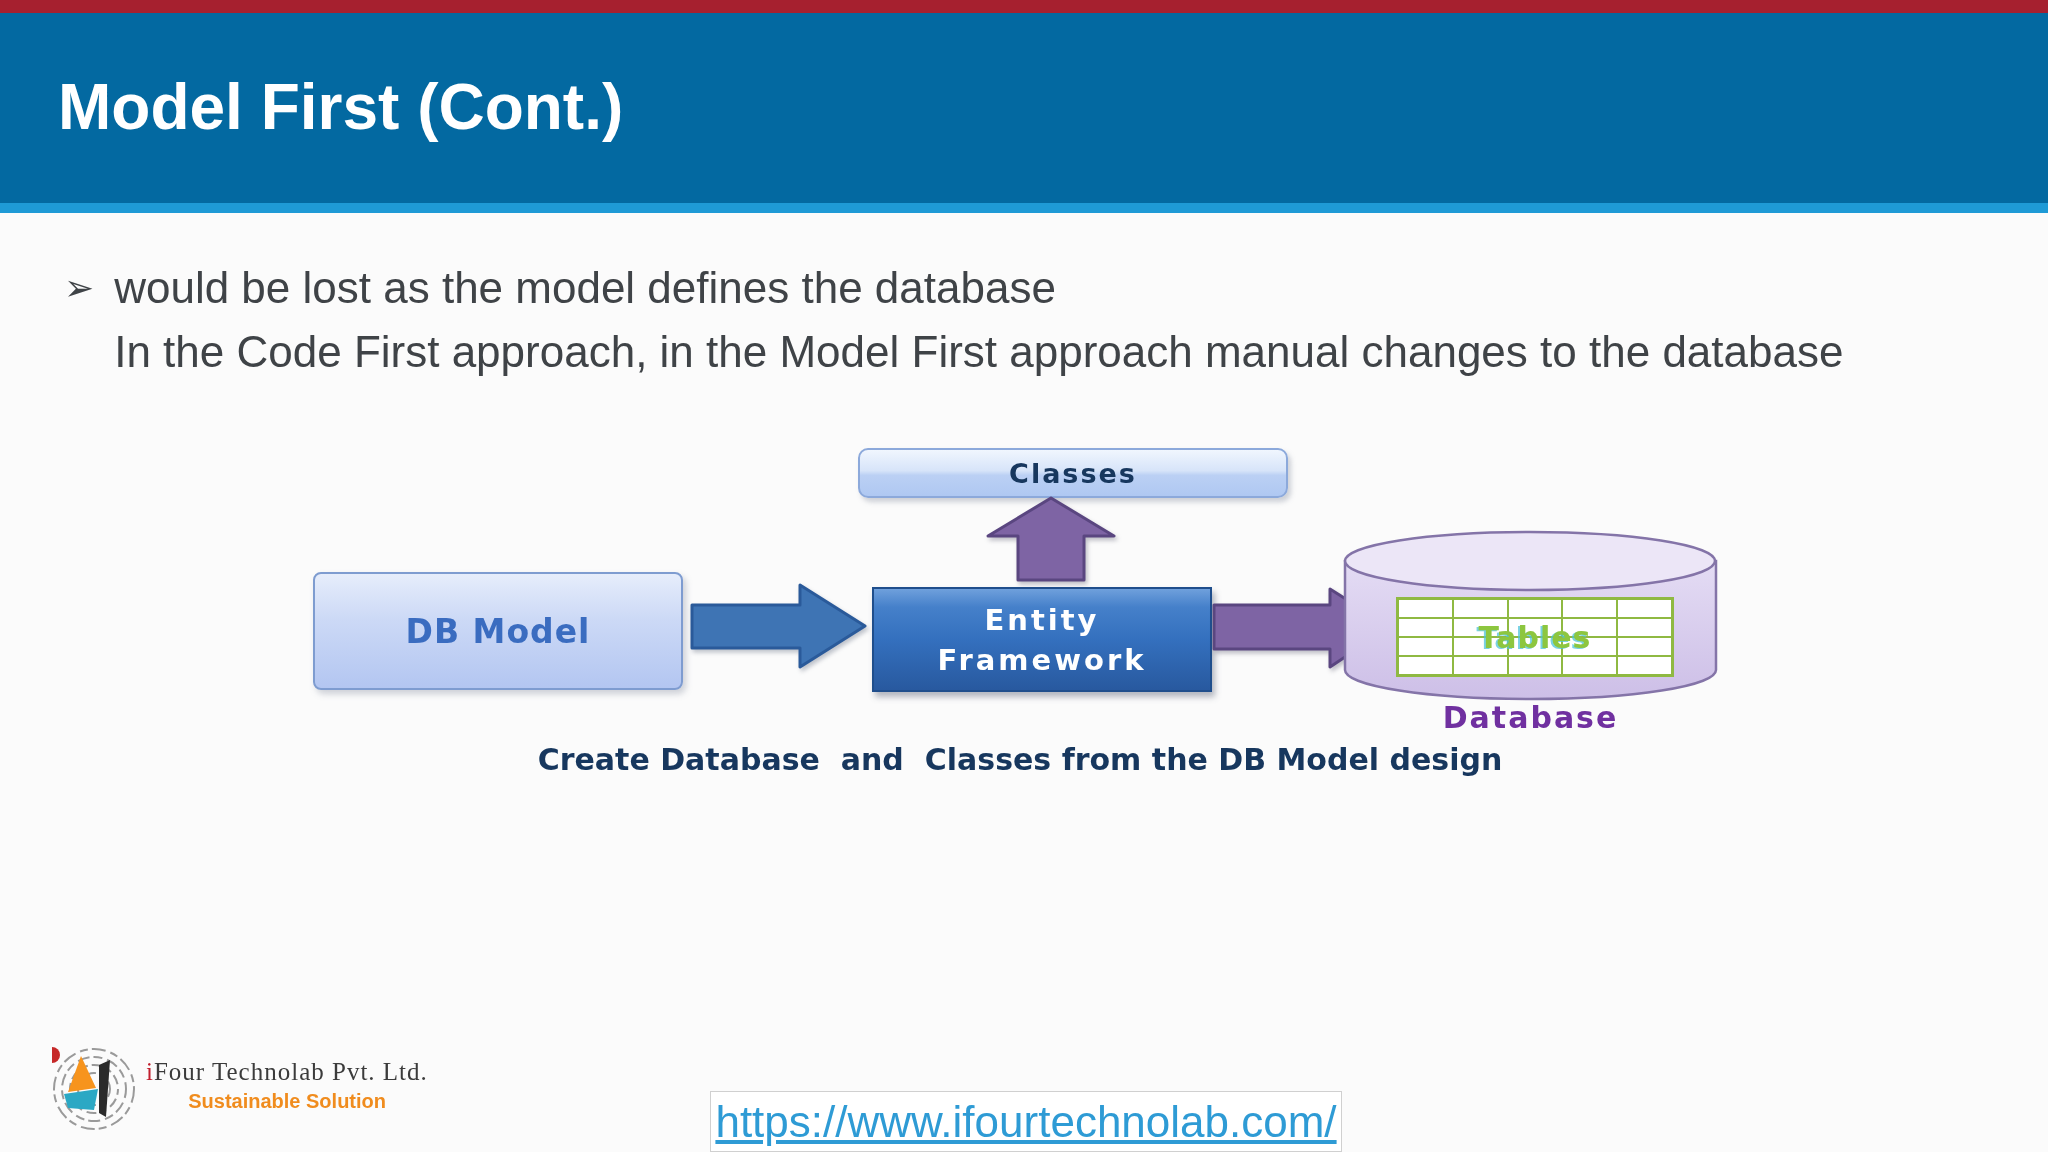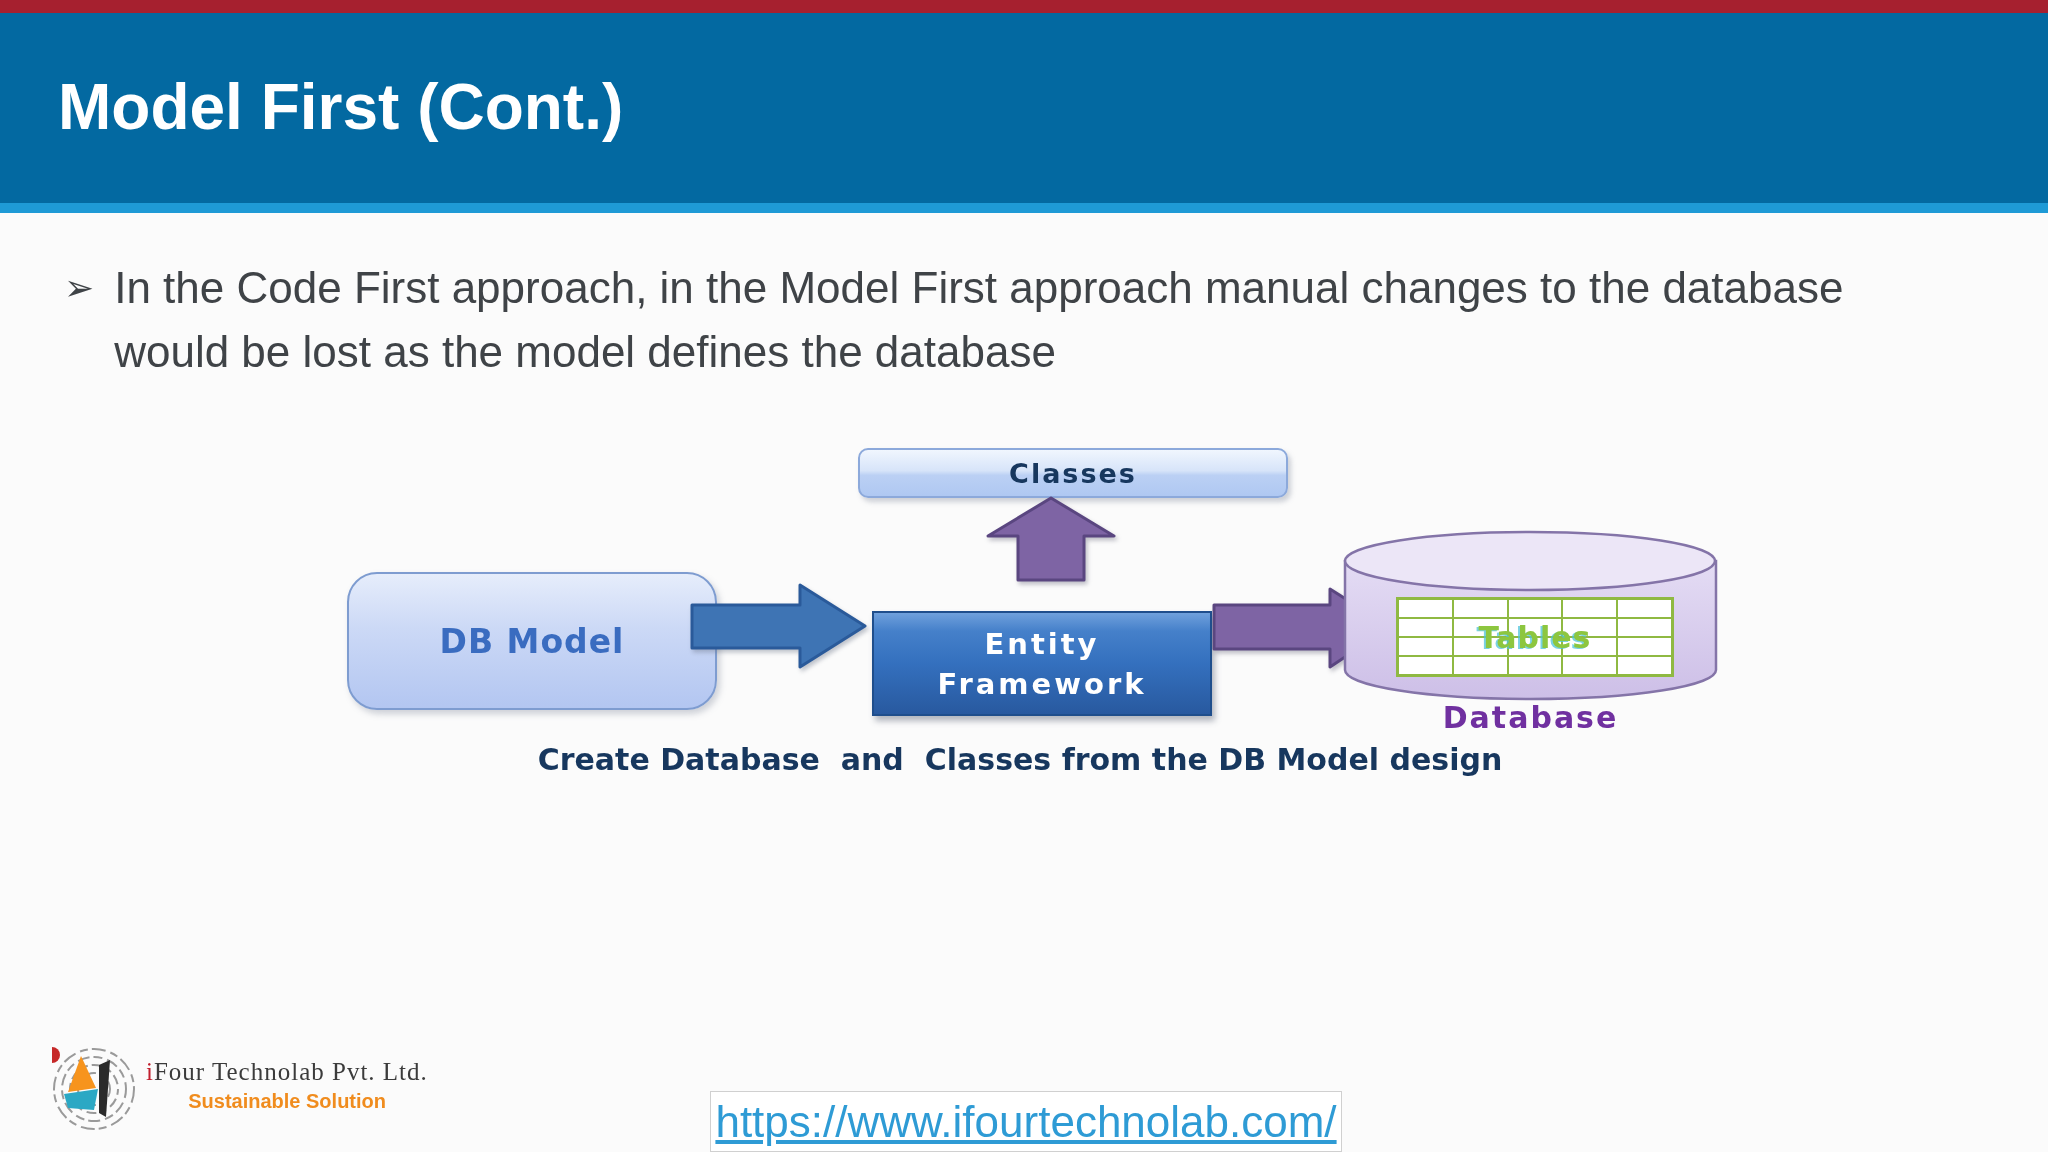--- a/index.html
+++ b/index.html
@@ -22,26 +22,26 @@
   
   .dg{position:absolute;}
   .box-label{width:100%;height:100%;display:flex;align-items:center;justify-content:center;
              font-family:"DejaVu Sans",sans-serif;font-weight:bold;}
 
   .classes-box{left:858px;top:448px;width:430px;height:50px;border-radius:10px;
       background:linear-gradient(180deg,#F0F6FE 0%,#D7E4F9 45%,#BBD0F4 55%,#AFC8F2 100%);
       border:2px solid #8CA9DB;box-shadow:3px 4px 5px rgba(120,130,150,.35);box-sizing:border-box;}
   .classes-box .box-label{font-size:27px;color:#17375E;letter-spacing:2px;}
 
-  .db-box{left:313px;top:572px;width:370px;height:138px;border-radius:30px;
+  .db-box{left:313px;top:572px;width:370px;height:118px;border-radius:8px;
       background:linear-gradient(180deg,#E6EDFB 0%,#CCD9F6 40%,#B3C6F1 100%);
-      border:2px solid #7E9CD0;box-shadow:3px 4px 6px rgba(120,130,150,.35);box-sizing:border-box;margin-left:34px;}
+      border:2px solid #7E9CD0;box-shadow:3px 4px 6px rgba(120,130,150,.35);box-sizing:border-box;}
   .db-box .box-label{font-size:33px;color:#3A6CC0;letter-spacing:1px;}
 
-  .ef-box{left:872px;top:611px;width:340px;height:105px;
+  .ef-box{left:872px;top:587px;width:340px;height:105px;
       background:linear-gradient(180deg,#6FA0DC 0%,#4580CA 18%,#3470BE 50%,#28599F 100%);
       border:2px solid #1F4E8C;box-shadow:3px 5px 6px rgba(90,100,120,.45);box-sizing:border-box;}
   .ef-box .box-label{flex-direction:column;font-size:29px;line-height:40px;color:#FFFFFF;letter-spacing:3px;}
 
   .arrow-svg{position:absolute;overflow:visible;}
 
   .cylinder{left:1342px;top:530px;width:377px;height:172px;}
   .tables-grid{left:1396px;top:597px;width:278px;height:80px;box-sizing:border-box;
       border:3px solid #8FB942;background:#8FB942;display:grid;
       grid-template-columns:repeat(5,1fr);grid-template-rows:repeat(4,1fr);gap:2px;}
@@ -72,22 +72,22 @@
 
   <div class="red-bar"></div>
   <div class="header">
     <h1>Model First (Cont.)</h1>
   </div>
   <div class="accent-line"></div>
 
   <div class="bullet-row">
     <div class="bullet-glyph">➢</div>
     <div class="bullet-text">
+      <span>would be lost as the model defines the database</span>
       <span>In the Code First approach, in the Model First approach manual changes to the database</span>
-      <span>would be lost as the model defines the database</span>
     </div>
   </div>
 
   <div class="dg classes-box">
     <div class="box-label">Classes</div>
   </div>
 
   <svg class="arrow-svg" style="left:986px;top:496px;" width="130" height="84" viewBox="0 0 130 84">
     <polygon points="65,2 128,40 98,40 98,84 32,84 32,40 2,40" fill="#7E64A4" stroke="#5A4680" stroke-width="3" stroke-linejoin="round" style="filter:drop-shadow(2px 3px 2px rgba(100,100,120,.4));"></polygon>
   </svg>

